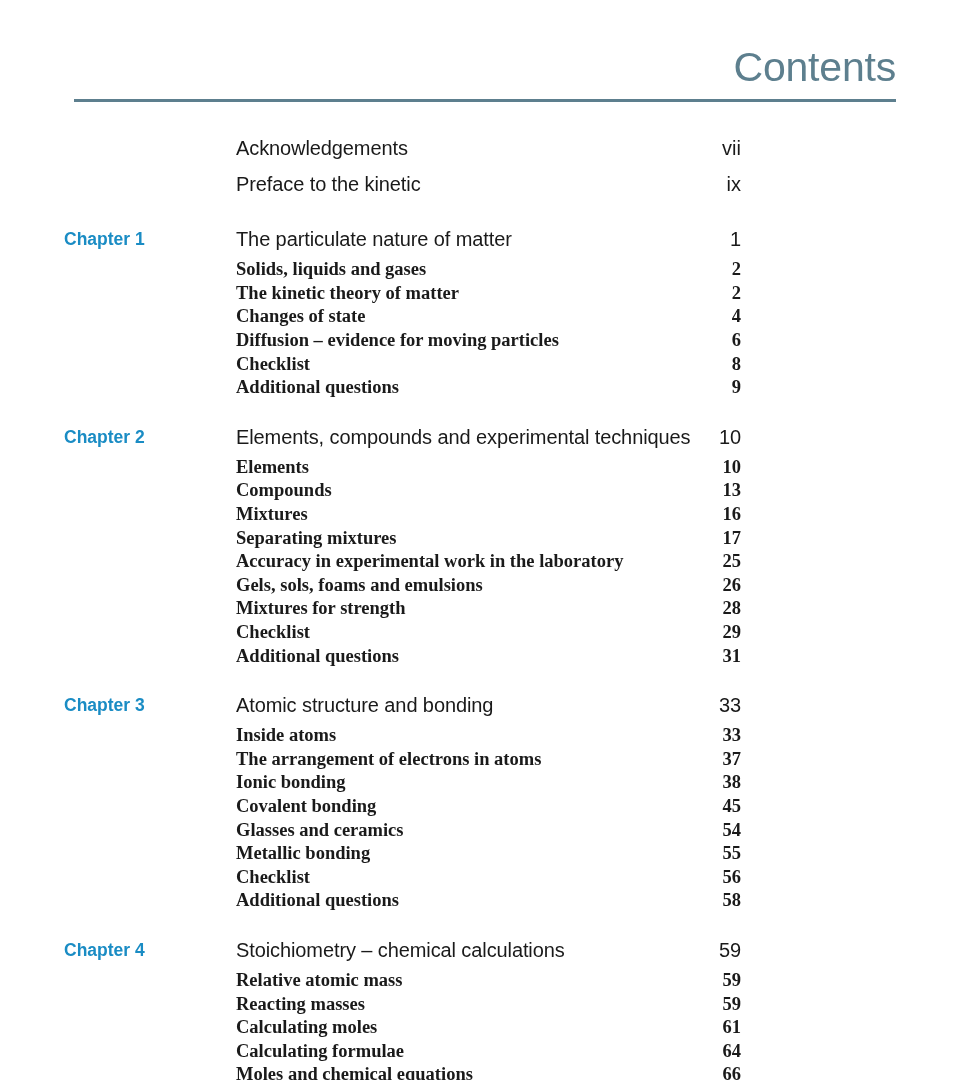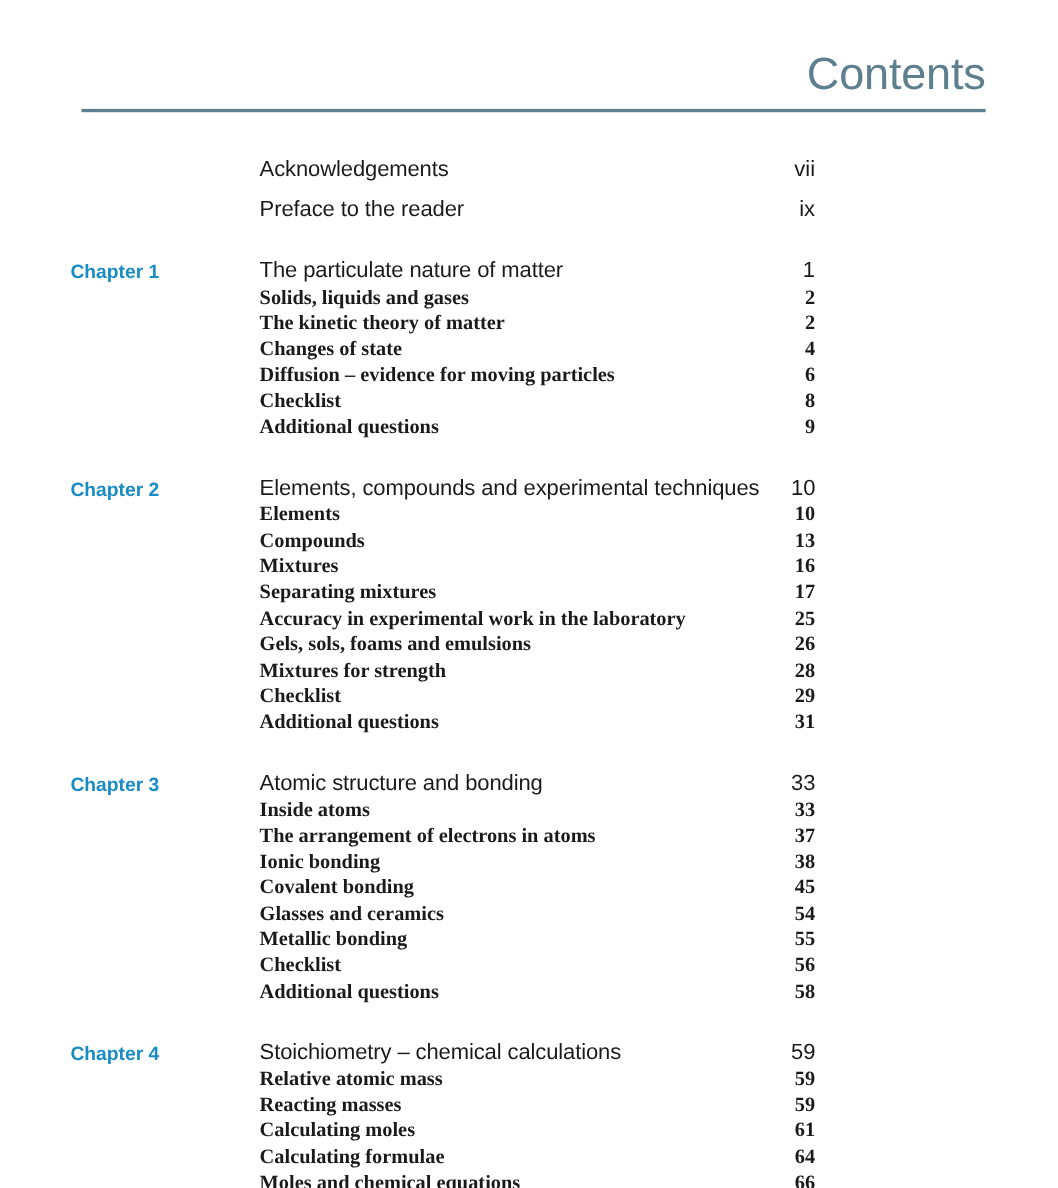--- a/index.html
+++ b/index.html
@@ -52,21 +52,21 @@
   
   .toc {
     position: absolute;
     left: 0;
     top: 130px;
     width: 962px;
   }
 
   .toc-row {
     display: flex;
-    align-items: flex-end;
+    align-items: center;
     width: 839px;
   }
 
   .col-chapter {
     width: 236px;
     flex: 0 0 236px;
     padding-left: 64px;
     font-family: "Liberation Sans", sans-serif;
     font-size: 17.5px;
     font-weight: bold;
@@ -131,21 +131,21 @@
 
   <div class="toc">
     <div class="frontmatter" id="frontmatter">
         <div class="toc-row row-front">
           <div class="col-chapter"></div>
           <div class="col-title">Acknowledgements</div>
           <div class="col-page">vii</div>
         </div>
         <div class="toc-row row-front">
           <div class="col-chapter"></div>
-          <div class="col-title">Preface to the reader</div>
+          <div class="col-title">Preface to the kinetic</div>
           <div class="col-page">ix</div>
         </div>
       </div>
     <div id="chapters">
         <div class="chapter-block">
           <div class="toc-row row-chapter">
             <div class="col-chapter">Chapter 1</div>
             <div class="col-title">The particulate nature of matter</div>
             <div class="col-page">1</div>
           </div>

